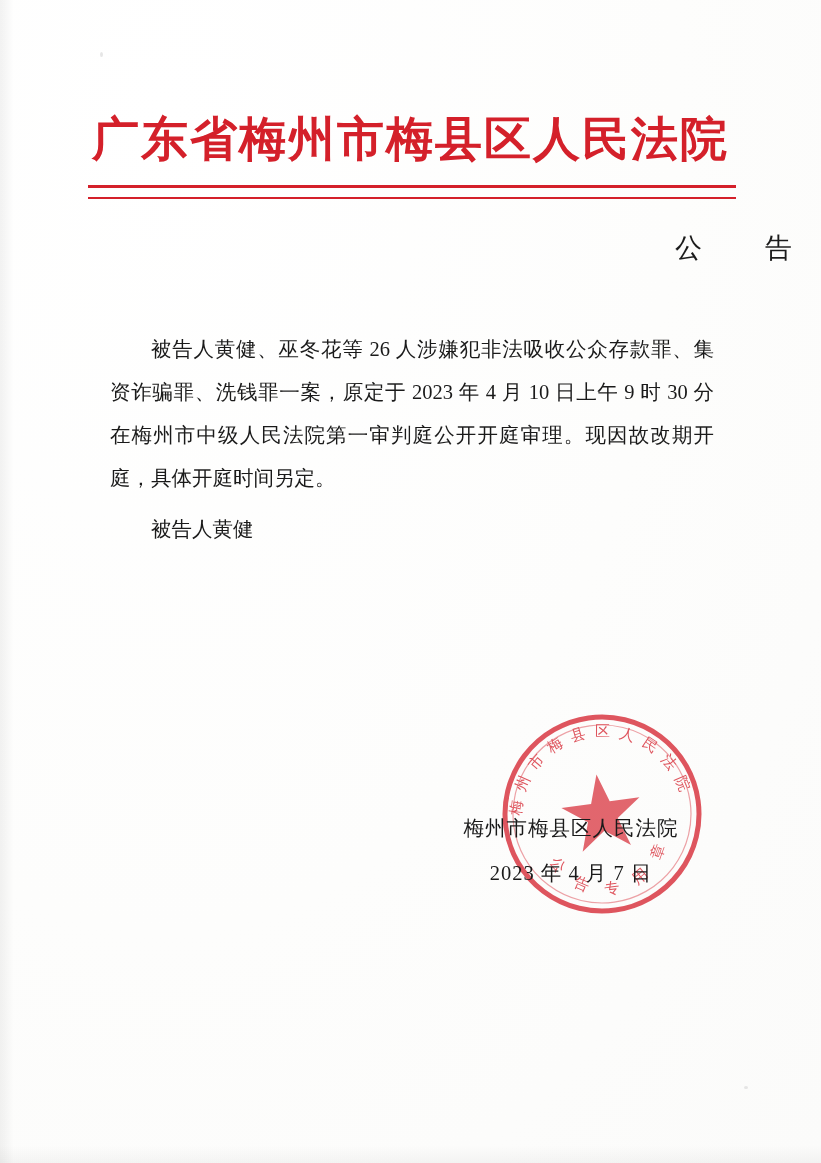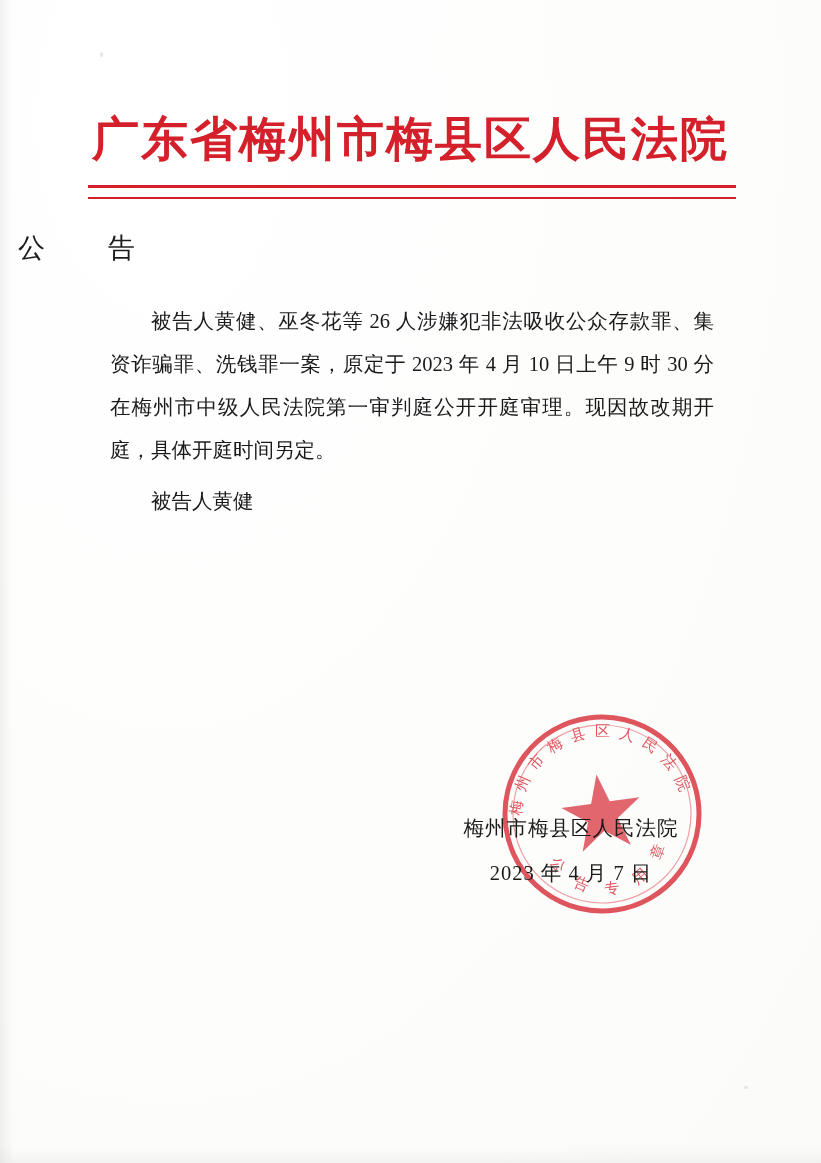--- a/index.html
+++ b/index.html
@@ -55,31 +55,31 @@
     width: 648px;
     height: 1.5px;
     background: #d4202a;
   }
 
   .doc-type {
     position: absolute;
     top: 230px;
     left: 0;
     width: 810px;
-    text-align: left;
+    text-align: right;
     font-size: 27px;
     color: #1b1b1b;
     letter-spacing: 18px;
     text-indent: 18px;
   }
 
   .body-text {
     position: absolute;
     left: 110px;
-    top: 300px;
+    top: 328px;
     width: 604px;
     font-size: 20.5px;
     line-height: 43px;
     color: #1a1a1a;
     text-align: justify;
     text-justify: inter-ideograph;
   }
   .body-text p {
     margin: 0 0 8px 0;
     text-indent: 2em;

